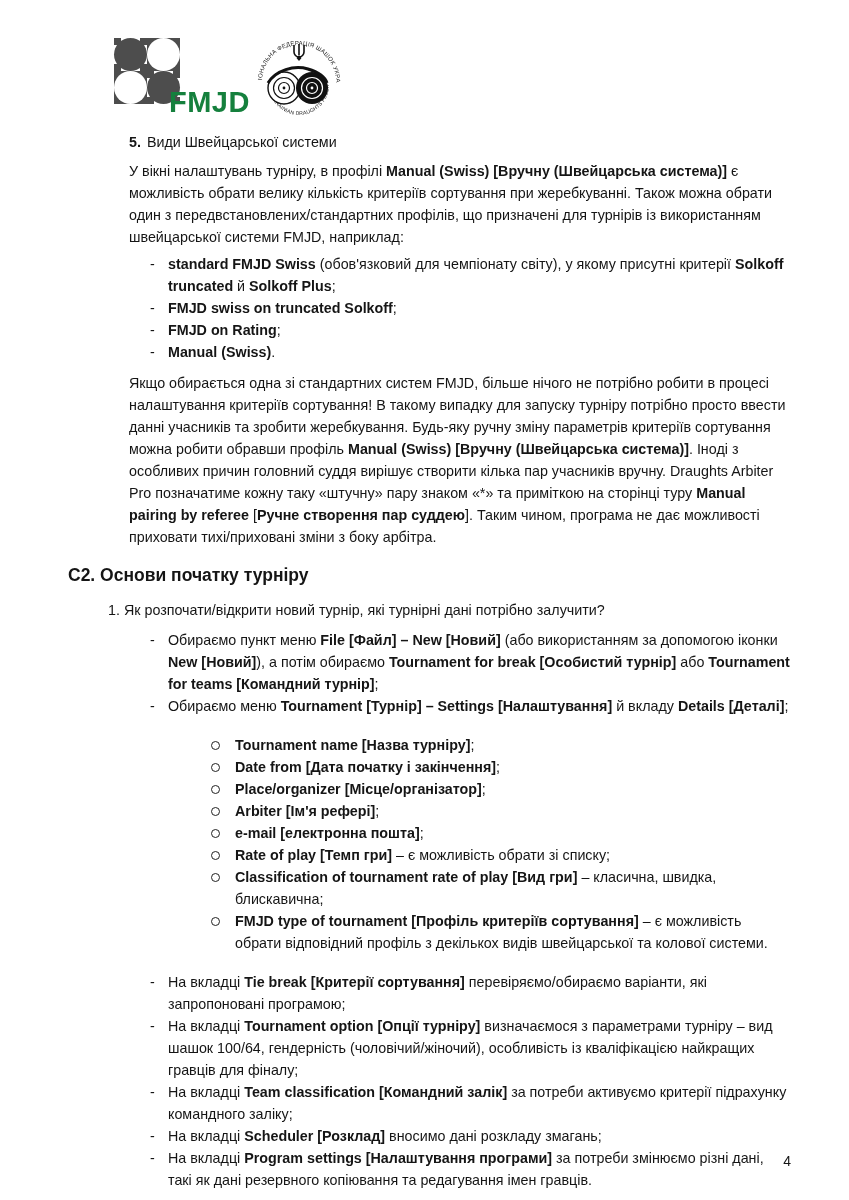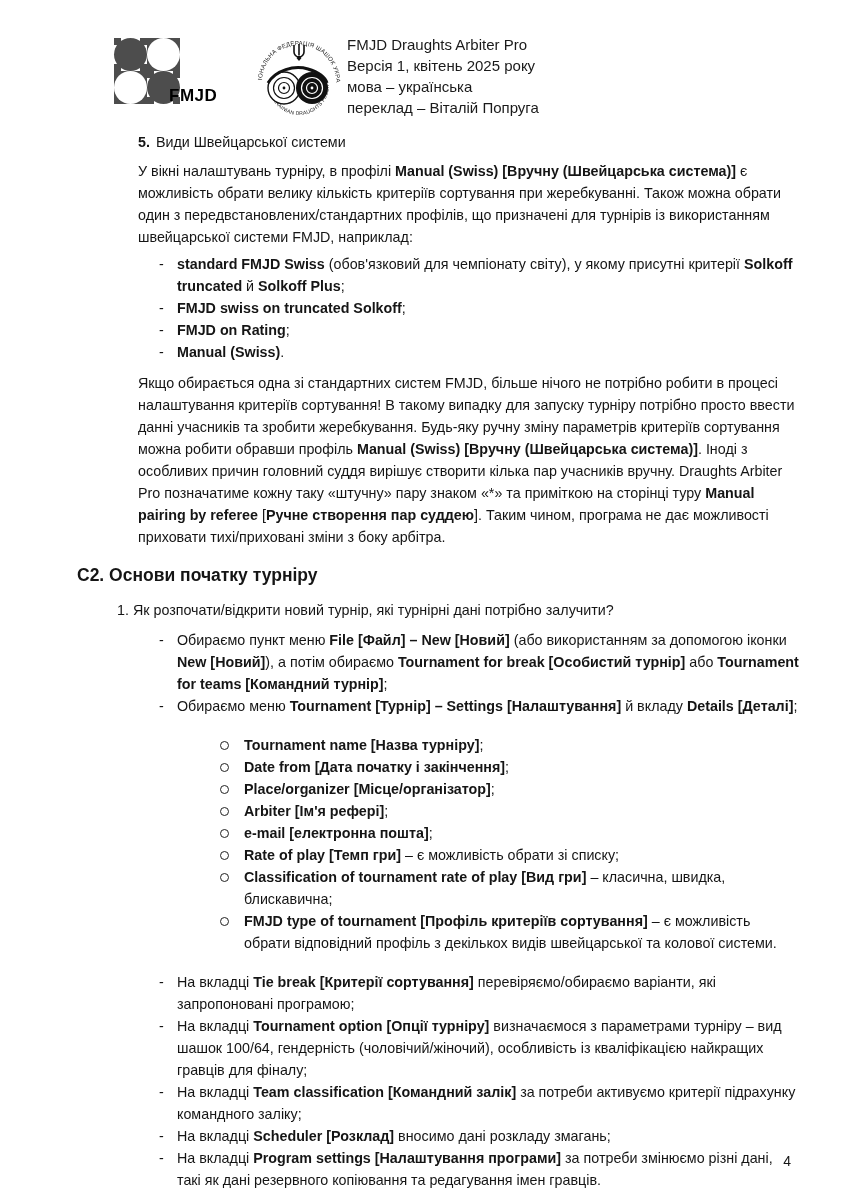--- a/index.html
+++ b/index.html
@@ -14,27 +14,27 @@
   .cell{position:relative;}
   .cell.dark{background:#4d4d4d;}
   .cell.light{background:
       linear-gradient(#4d4d4d,#4d4d4d) left top/7px 7px no-repeat,
       linear-gradient(#4d4d4d,#4d4d4d) right top/7px 7px no-repeat,
       linear-gradient(#4d4d4d,#4d4d4d) left bottom/7px 7px no-repeat,
       linear-gradient(#4d4d4d,#4d4d4d) right bottom/7px 7px no-repeat,#fff;}
   .disc{position:absolute;inset:0;border-radius:50%;}
   .cell.dark .disc{background:#fff;}
   .cell.light .disc{background:#4d4d4d;}
-  .fmjd-word{position:absolute;left:57px;top:52px;font-weight:bold;font-size:17px;
-             letter-spacing:.5px;color:#000000;}
+  .fmjd-word{position:absolute;left:57px;top:52px;font-weight:bold;font-size:29px;
+             letter-spacing:.5px;color:#15803d;}
   .emblem{margin-left:24px;margin-top:-2px;}
   .header-info{margin-left:3px;margin-top:0;font-size:15px;line-height:21px;color:#1a1a1a;}
 
   
-  .content{position:absolute;left:77px;top:131px;width:722px;font-size:14.3px;line-height:22px;}
+  .content{position:absolute;left:68px;top:131px;width:722px;font-size:14.3px;line-height:22px;}
   .h5{margin-left:61px;}
   .h5 .t{margin-left:6px;}
   p.para{margin:7px 0 0 61px;width:660px;}
   ul.blist{list-style:none;margin:5px 0 0 61px;padding:0;}
   ul.blist li{display:flex;align-items:flex-start;}
   ul.blist .marker{flex:0 0 18px;margin-left:21px;}
   ul.blist .litext{flex:1;min-width:0;}
   ul.blist.sub{margin:17px;}
   ul.blist.sub .marker{flex:0 0 24px;margin-left:26px;}
   .oicon{display:inline-block;width:7px;height:7px;border:1.2px solid #222;border-radius:50%;margin-top:6px;}
@@ -90,26 +90,20 @@
         <circle cx="30" cy="56" r="5.5" fill="none" stroke="#111" stroke-width="1.2"></circle>
         <circle cx="30" cy="56" r="1.4" fill="#111"></circle>
         <circle cx="58" cy="56" r="16" fill="#111"></circle>
         <circle cx="58" cy="56" r="10.5" fill="none" stroke="#fff" stroke-width="1.2"></circle>
         <circle cx="58" cy="56" r="5.5" fill="none" stroke="#fff" stroke-width="1.2"></circle>
         <circle cx="58" cy="56" r="1.4" fill="#fff"></circle>
         <path d="M 14,51 C 22,38 40,33 54,37 C 64,40 71,45 73,51" fill="none" stroke="#111" stroke-width="3"></path>
       </g>
     </svg>
 
-    <div class="header-info">
-      <div>FMJD Draughts Arbiter Pro</div>
-      <div>Версія 1, квітень 2025 року</div>
-      <div>мова – українська</div>
-      <div>переклад – Віталій Попруга</div>
-    </div>
   </div>
 
   <div class="content">
 
     <div class="h5">
       <b>5.</b><span class="t">Види Швейцарської системи</span>
     </div>
 
     <p class="para"><span>У вікні налаштувань турніру, в профілі </span><b>Manual (Swiss)</b><b> [Вручну (Швейцарська система)]</b><span> є можливість обрати велику кількість критеріїв сортування при жеребкуванні. Також можна обрати один з передвстановлених/стандартних профілів, що призначені для турнірів із використанням швейцарської системи FMJD, наприклад:</span></p>
 

